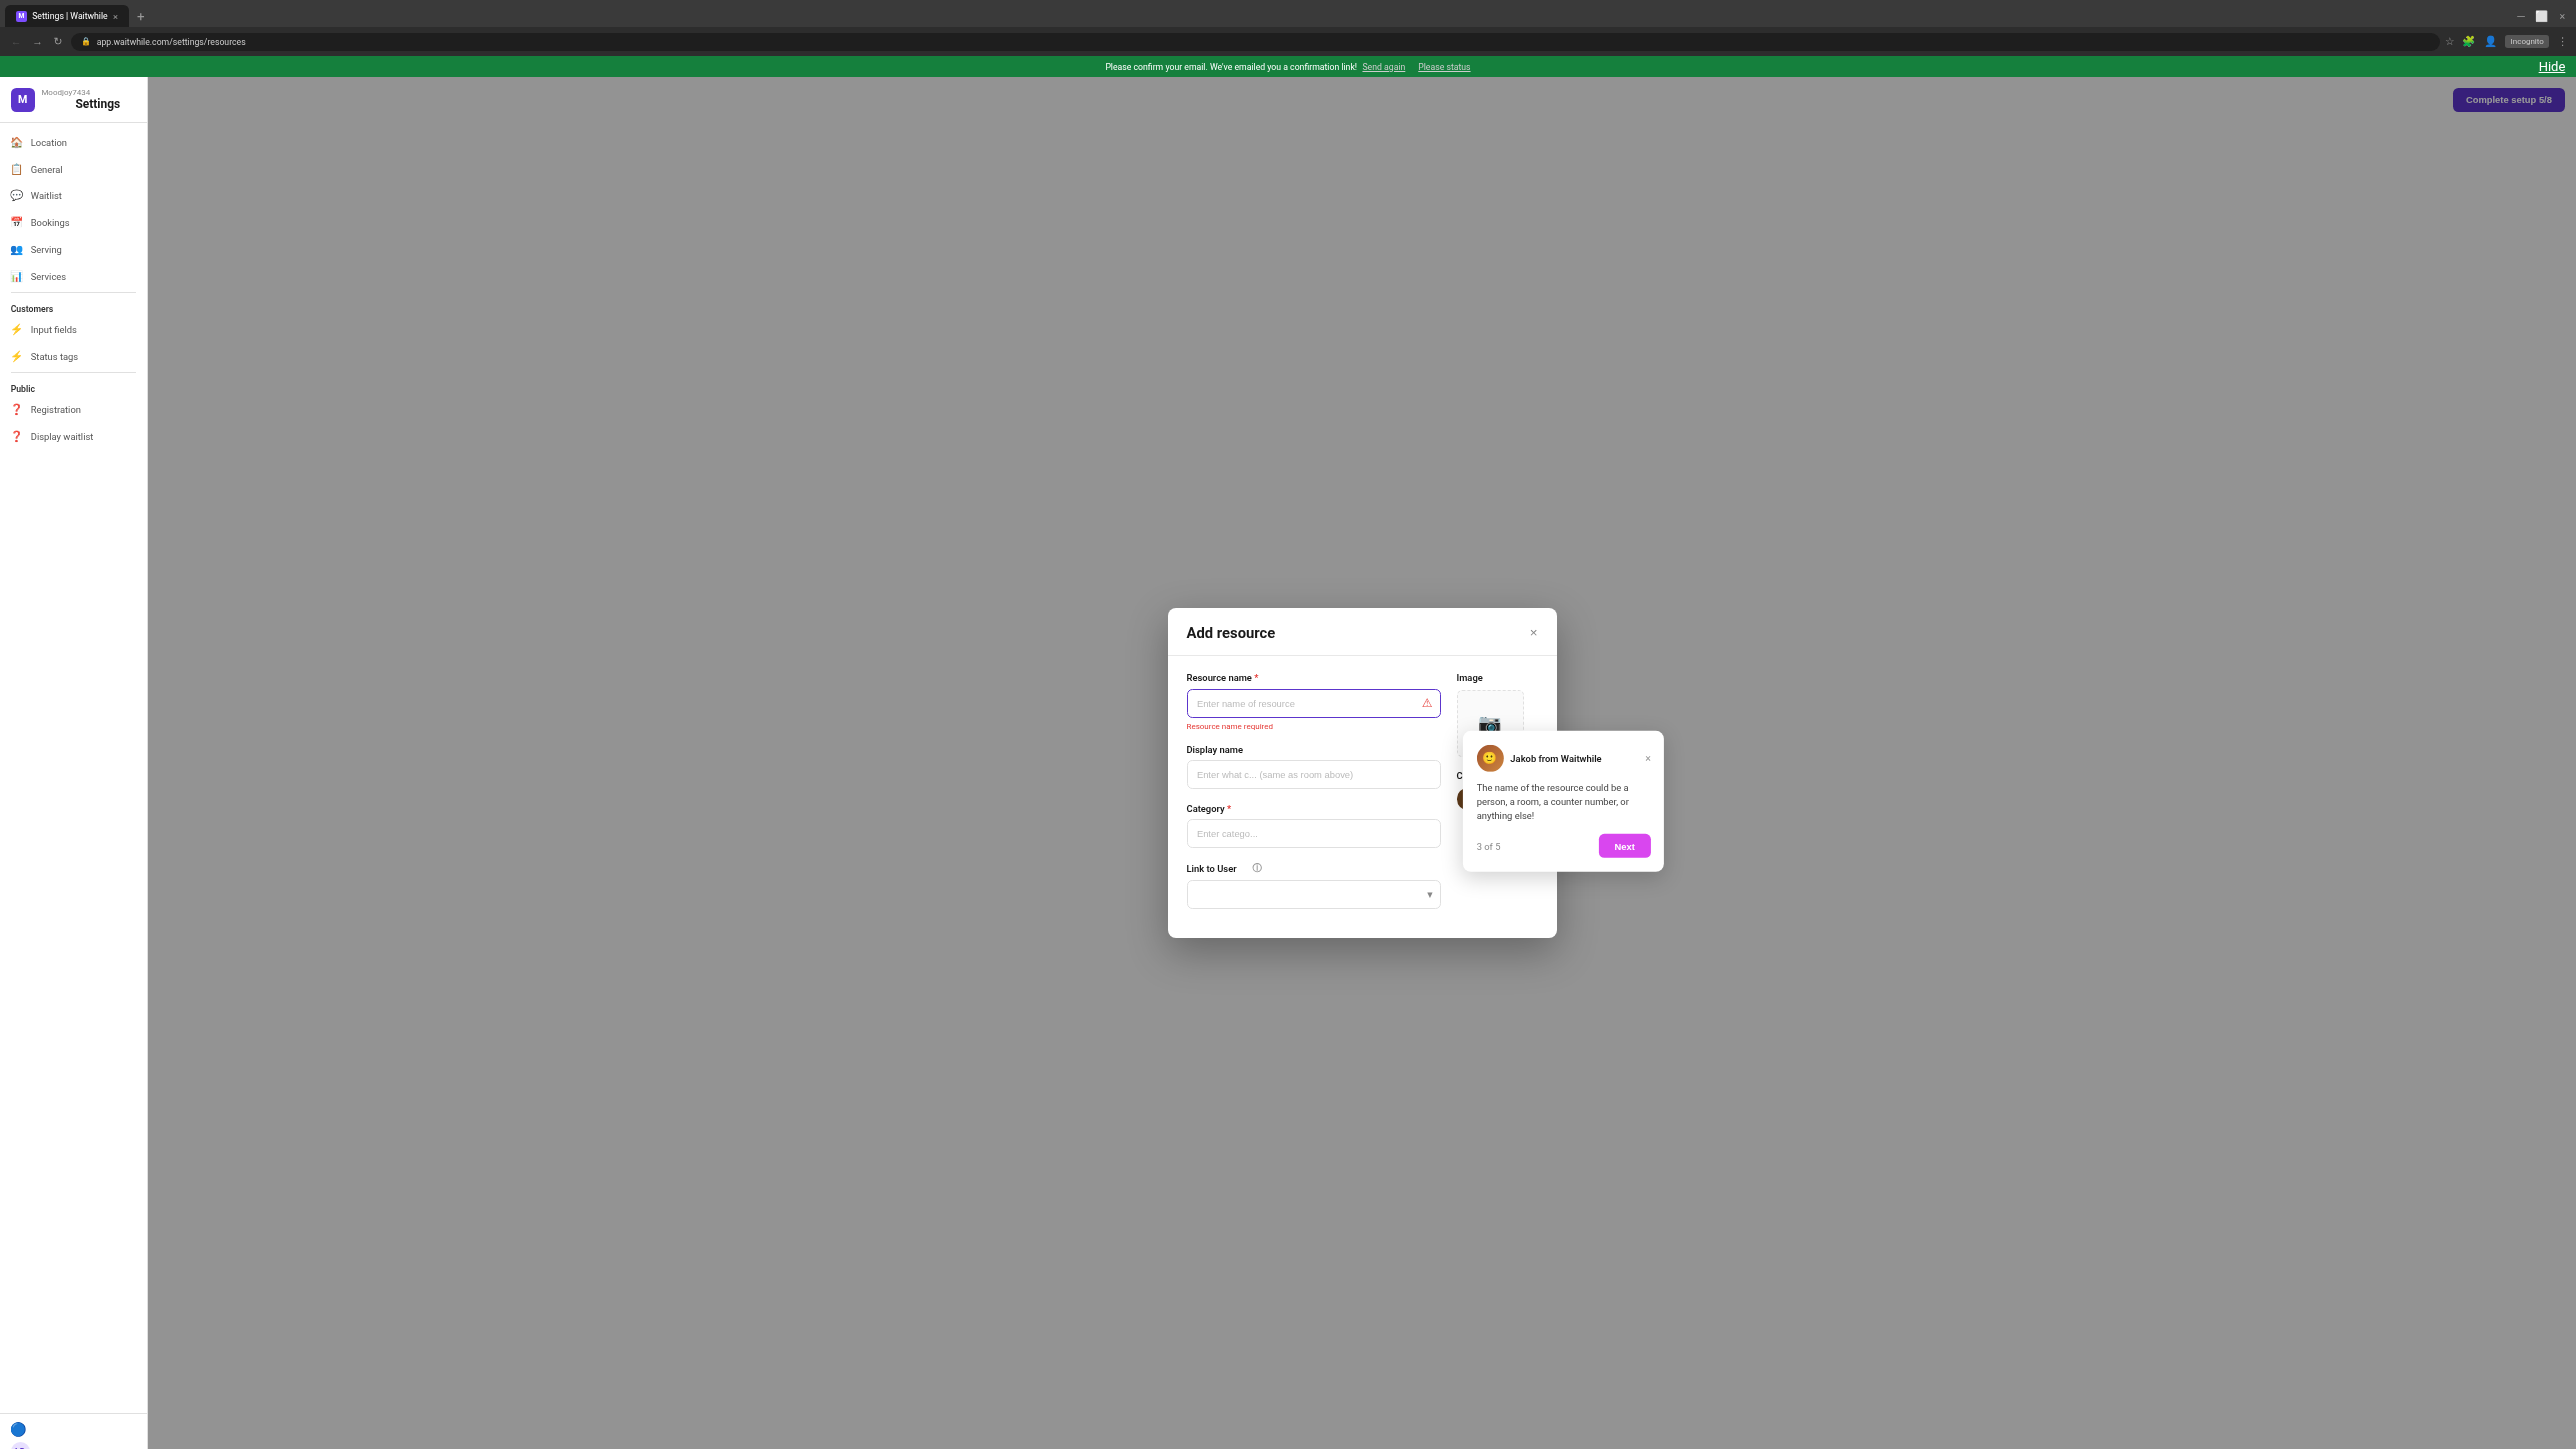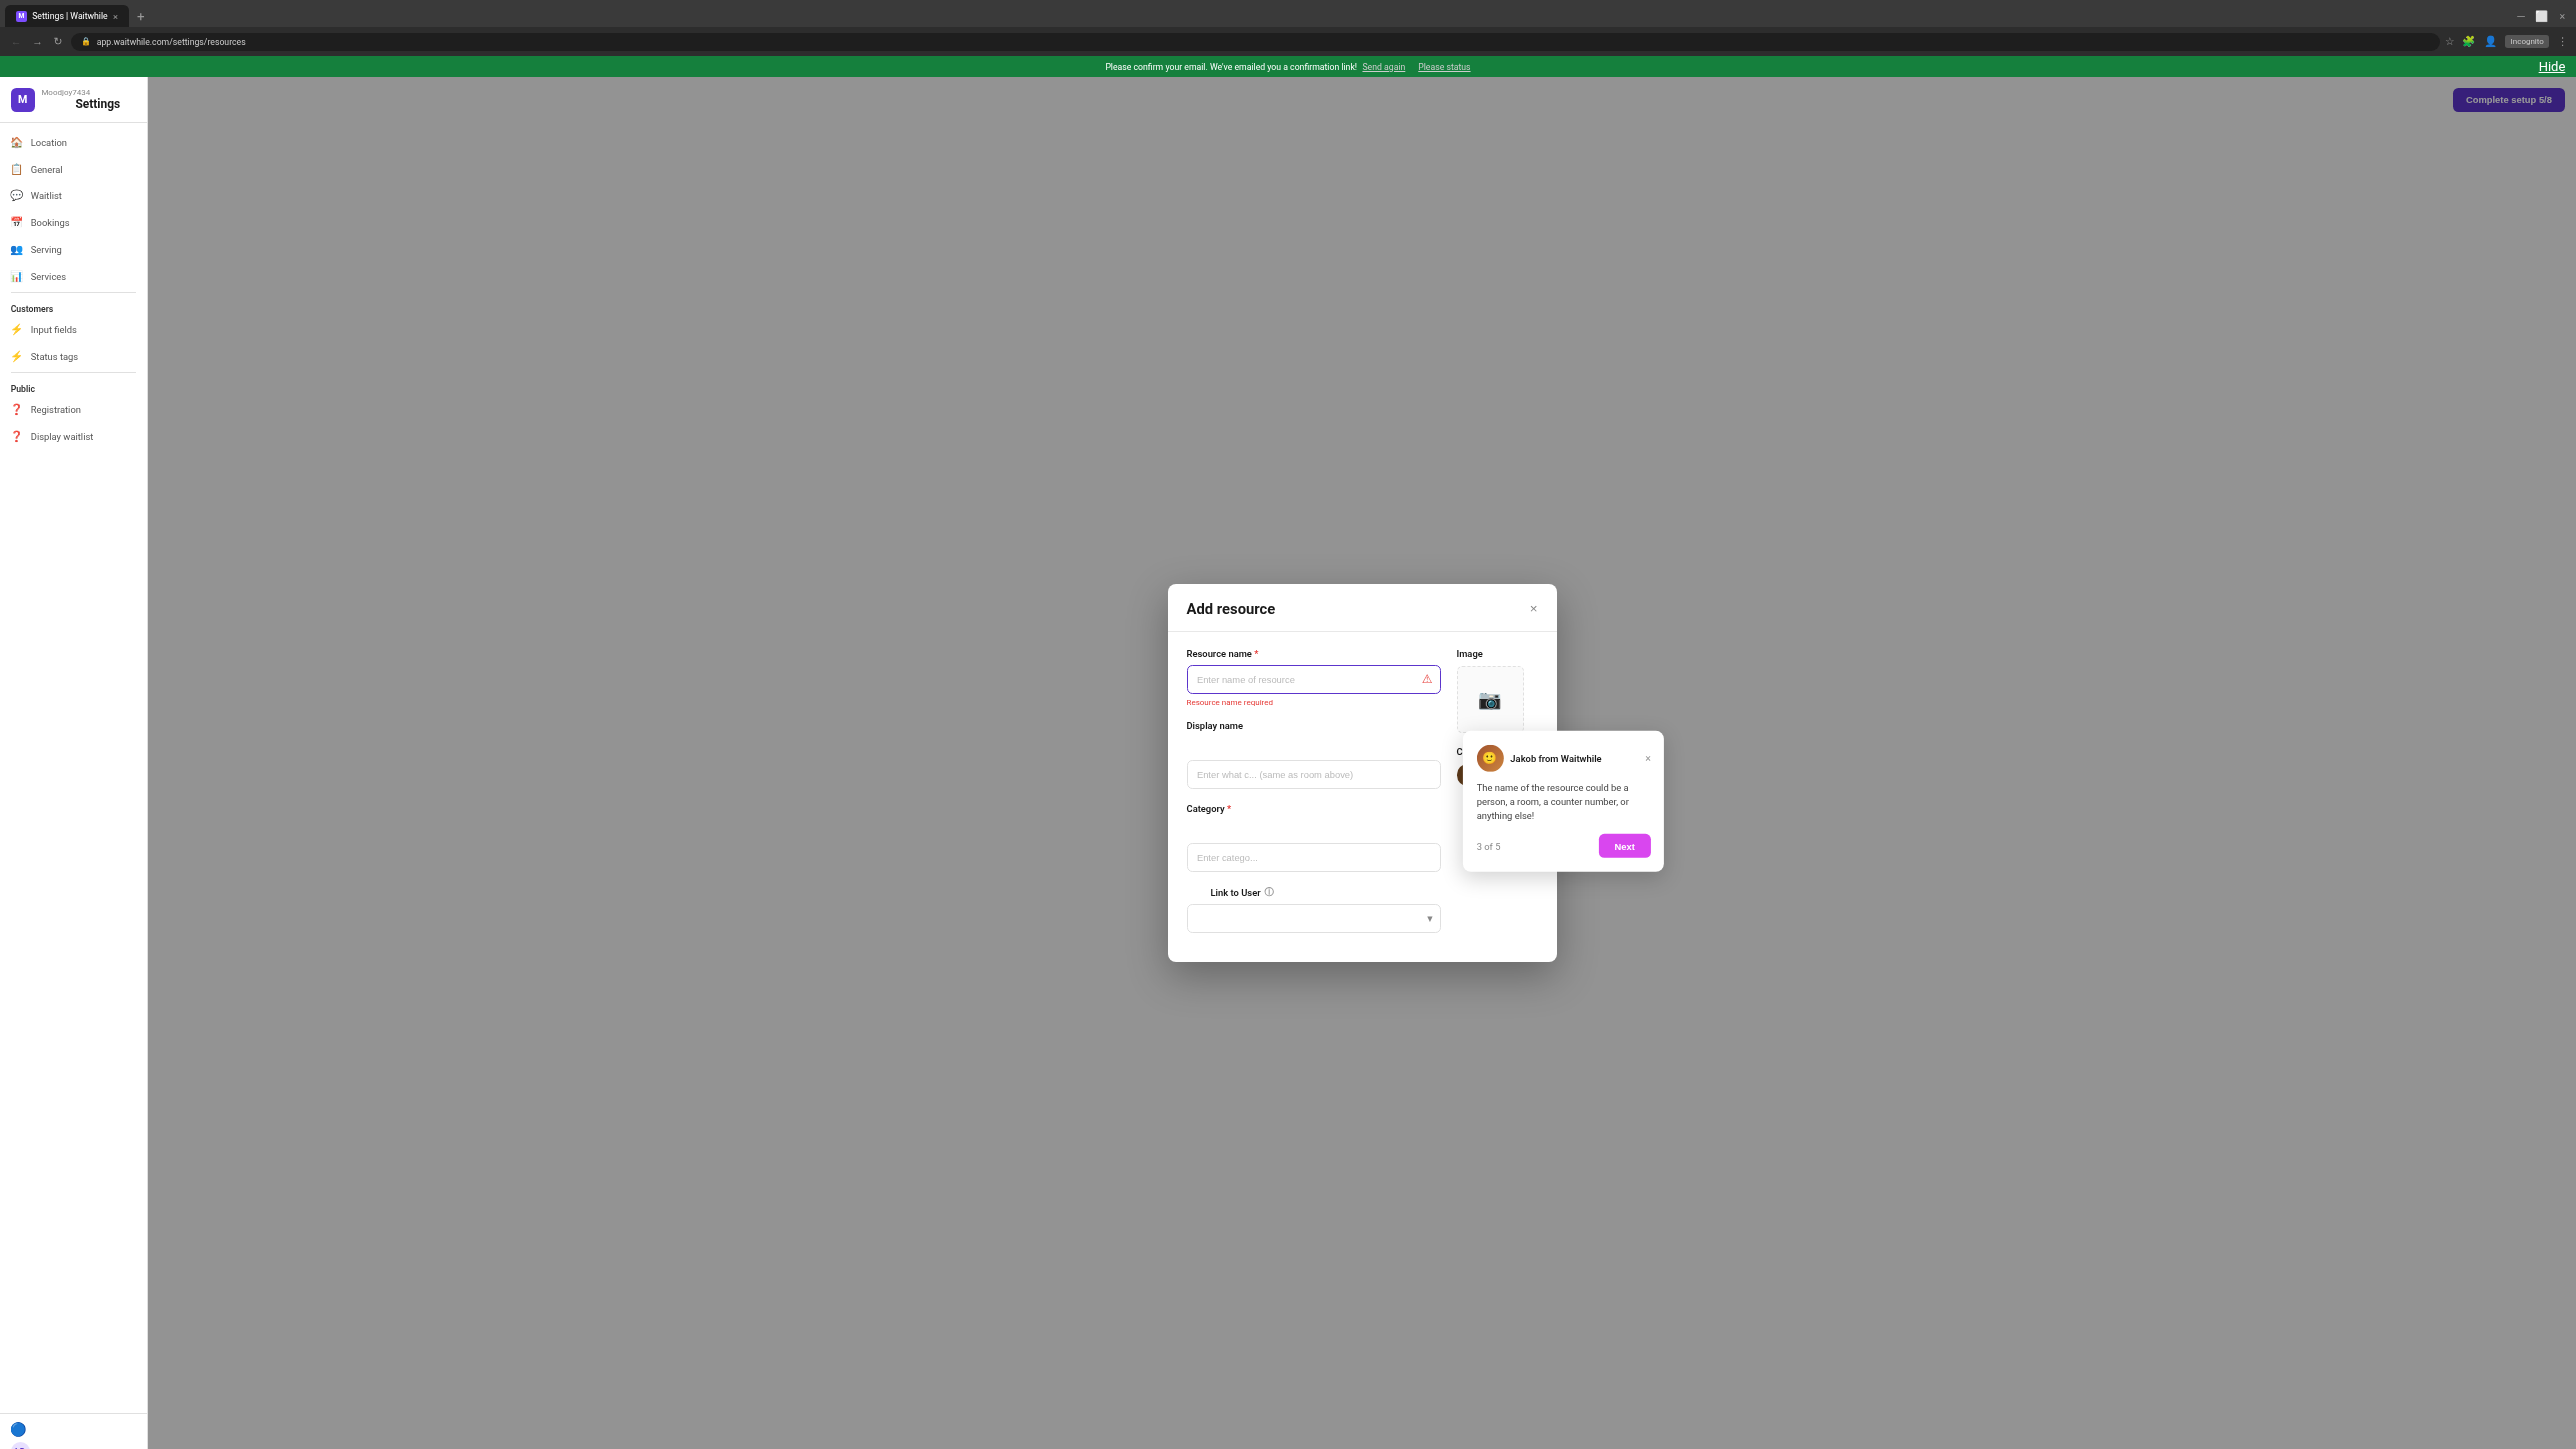--- a/index.html
+++ b/index.html
@@ -61,21 +61,21 @@
     .modal-footer { padding: 10.7px 19px 16px; }
 
     .form-group { margin-bottom: 13.4px; }
     .form-label { font-size: 9.4px; font-weight: 600; color: #1a1a1a; margin-bottom: 5.4px; display: block; }
     .form-label .required { color: #e53935; }
     .form-input { width: 100%; padding: 8px 27px 8px 9.4px; border: 1.3px solid #5c35cc; border-radius: 5.4px; font-size: 9.4px; color: #333; outline: none; }
     .form-input::placeholder { color: #bbb; }
     .form-input-wrapper { position: relative; }
     .input-error-icon { position: absolute; right: 8px; top: 50%; transform: translateY(-50%); color: #e53935; font-size: 12px; }
     .field-error { color: #e53935; font-size: 8px; margin-top: 4px; }
-    .form-input.normal { border-color: #e0e0e0; margin-top: 24px; }
+    .form-input.normal { border-color: #e0e0e0; }
     .form-select { width: 100%; padding: 8px 9.4px; border: 0.7px solid #e0e0e0; border-radius: 5.4px; font-size: 9.4px; color: #bbb; outline: none; background: #fff; appearance: none; }
 
     
     .modal-content-row { display: flex; gap: 16px; }
     .modal-form-col { flex: 1; }
     .modal-side-col { width: 81px; }
     .image-upload { border: 1.3px dashed #e0e0e0; border-radius: 5.4px; width: 67px; height: 67px; display: flex; align-items: center; justify-content: center; flex-direction: column; cursor: pointer; background: #fafafa; }
     .image-upload-icon { font-size: 19px; color: #ccc; }
     .color-section { margin-top: 13.4px; }
     .color-section-label { font-size: 9.4px; font-weight: 600; color: #1a1a1a; margin-bottom: 6.7px; }
@@ -90,21 +90,21 @@
     .tooltip-header { display: flex; align-items: center; gap: 6.7px; margin-bottom: 9.4px; }
     .tooltip-avatar { width: 27px; height: 27px; border-radius: 50%; overflow: hidden; background: #ddd; flex-shrink: 0; }
     .tooltip-avatar-img { width: 100%; height: 100%; object-fit: cover; background: linear-gradient(135deg, #a0522d, #cd853f); display: flex; align-items: center; justify-content: center; font-size: 13.4px; }
     .tooltip-name { font-size: 9.4px; font-weight: 600; color: #1a1a1a; flex: 1; }
     .tooltip-close { color: #999; cursor: pointer; font-size: 10.7px; }
     .tooltip-body { font-size: 9.4px; color: #444; line-height: 1.5; margin-bottom: 10.7px; }
     .tooltip-footer { display: flex; align-items: center; justify-content: space-between; }
     .tooltip-progress { font-size: 9.4px; color: #888; }
     .tooltip-next-btn { background: #d946ef; color: #fff; border: none; border-radius: 5.4px; padding: 6.7px 16px; font-size: 9.4px; font-weight: 600; cursor: pointer; }
 
-    .link-to-user-label { display: flex; align-items: center; gap: 4px; margin-left: 24px; }
+    .link-to-user-label { display: flex; align-items: center; gap: 16px; }
     .help-icon { color: #999; font-size: 9.4px; cursor: pointer; }
   </style>
 </head>
 <body>
 
 <div class="browser-chrome">
   <div class="browser-tabs">
     <div class="browser-tab">
       <div class="tab-icon">M</div>
       <span>Settings | Waitwhile</span>

